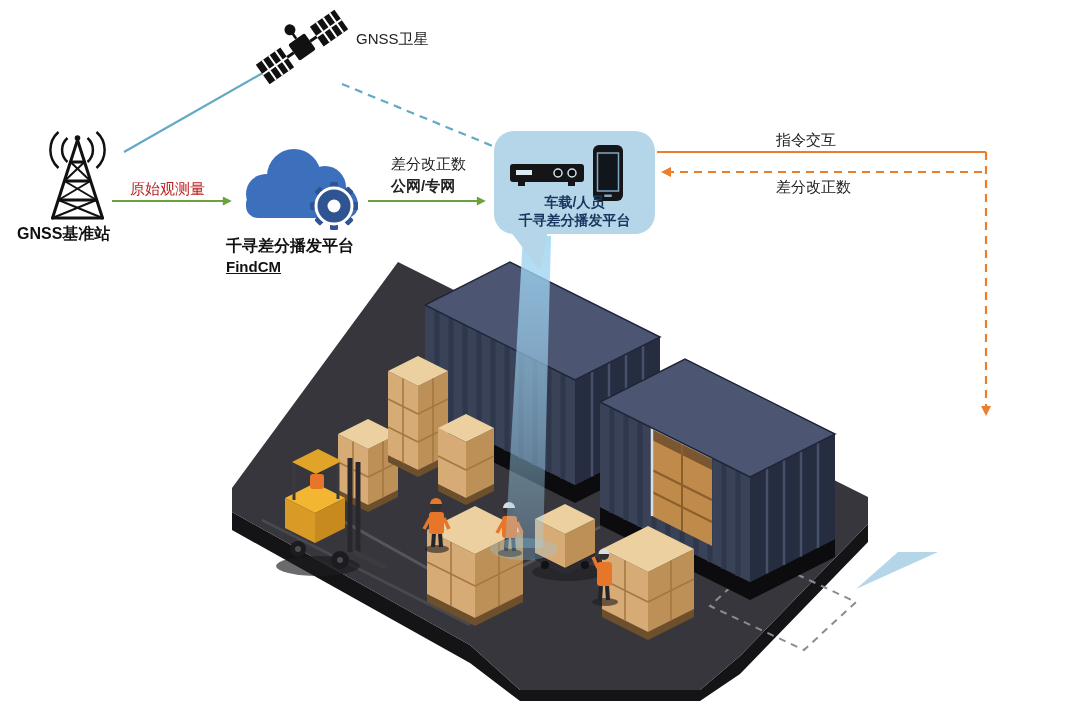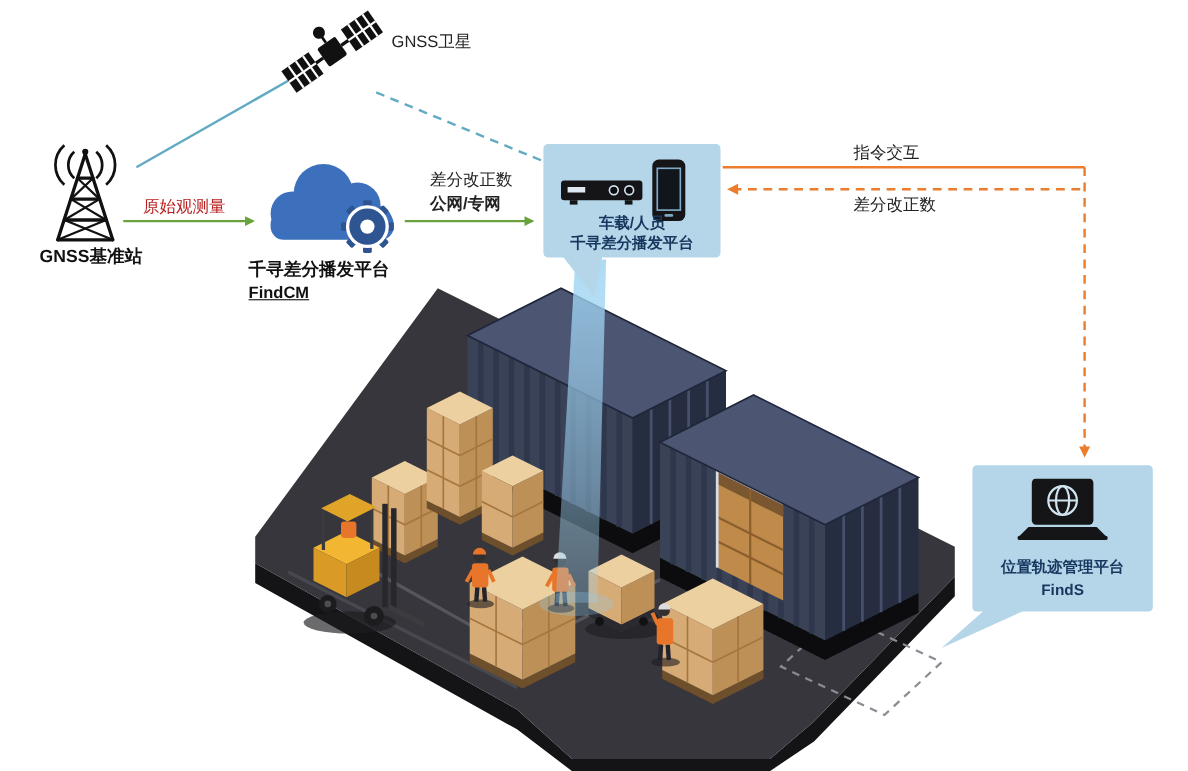--- a/index.html
+++ b/index.html
@@ -1,21 +1,21 @@
 <!DOCTYPE html>
 <html><head>
 <meta charset="utf-8">
 <style>
   html,body{margin:0;padding:0;background:#ffffff;font-family:"Liberation Sans",sans-serif;}
   .stage{position:relative;width:1080px;height:701px;background:#ffffff;overflow:hidden;}
   .layer{position:absolute;left:0;top:0;}
   .lbl{position:absolute;font-size:15px;color:#222;white-space:nowrap;line-height:1.2;}
   .lbl.bold{font-weight:700;color:#111;}
   .lbl.center{text-align:left;}
-  .bubble{position:absolute;background:#b5d6e9;border-radius:4px;}
+  .bubble{position:absolute;background:#b5d6e9;border-radius:20px;}
   .bubble .bline{position:absolute;left:0;width:100%;text-align:center;font-weight:700;color:#17375e;font-size:14px;white-space:nowrap;}
   .icon-abs{position:absolute;}
 </style>
 </head>
 <body>
 
 <div class="stage">
 
   <svg class="layer" width="1080" height="701" viewBox="0 0 1080 701">
     <defs>
@@ -340,37 +340,23 @@
     </svg>
     <svg class="icon-abs" style="left:98px;top:13px;" width="32" height="58" viewBox="0 0 32 58">
       <rect x="1" y="1" width="30" height="56" rx="6" fill="#151517"></rect>
       <rect x="5.5" y="9" width="21" height="38" fill="#10161c" stroke="#7fa8c4" stroke-width="1.5"></rect>
       <rect x="12" y="50.5" width="8" height="2.5" rx="1.2" fill="#7fa8c4"></rect>
     </svg>
     <div class="bline" style="top:63px;">车载/人员</div>
     <div class="bline" style="top:81px;">千寻差分播发平台</div>
   </div>
 
-  <div class="bubble" style="left:884px;top:423px;width:164px;height:133px;">
-    <svg class="icon-abs" style="left:39px;top:12px;" width="86" height="58" viewBox="0 0 86 58">
-      <rect x="15" y="0" width="56" height="42" rx="4" fill="#151517"></rect>
-      <g stroke="#cfe4f0" stroke-width="2" fill="none">
-        <circle cx="43" cy="20" r="13"></circle>
-        <ellipse cx="43" cy="20" rx="6" ry="13"></ellipse>
-        <line x1="30" y1="20" x2="56" y2="20"></line>
-      </g>
-      <polygon points="12,44 74,44 84,54 2,54" fill="#151517"></polygon>
-      <rect x="2" y="52" width="82" height="4" rx="2" fill="#151517"></rect>
-    </svg>
-    <div class="bline" style="top:84px;">位置轨迹管理平台</div>
-    <div class="bline" style="top:105px;">FindS</div>
-  </div>
 
   <div class="lbl" style="left:356px;top:30px;font-size:15px;">GNSS卫星</div>
-  <div class="lbl bold" style="left:17px;top:224px;font-size:16px;margin-left:19px;">GNSS基准站</div>
+  <div class="lbl bold" style="left:17px;top:224px;font-size:16px;">GNSS基准站</div>
   <div class="lbl" style="left:130px;top:180px;color:#b91c1c;">原始观测量</div>
   <div class="lbl bold center" style="left:226px;top:236px;width:150px;font-size:16px;">千寻差分播发平台</div>
   <div class="lbl bold center" style="left:226px;top:258px;width:150px;font-size:15px;text-decoration:underline;">FindCM</div>
   <div class="lbl" style="left:391px;top:155px;">差分改正数</div>
   <div class="lbl" style="left:391px;top:177px;font-weight:bold;">公网/专网</div>
   <div class="lbl" style="left:776px;top:131px;">指令交互</div>
   <div class="lbl" style="left:776px;top:178px;">差分改正数</div>
 
 </div>
 

